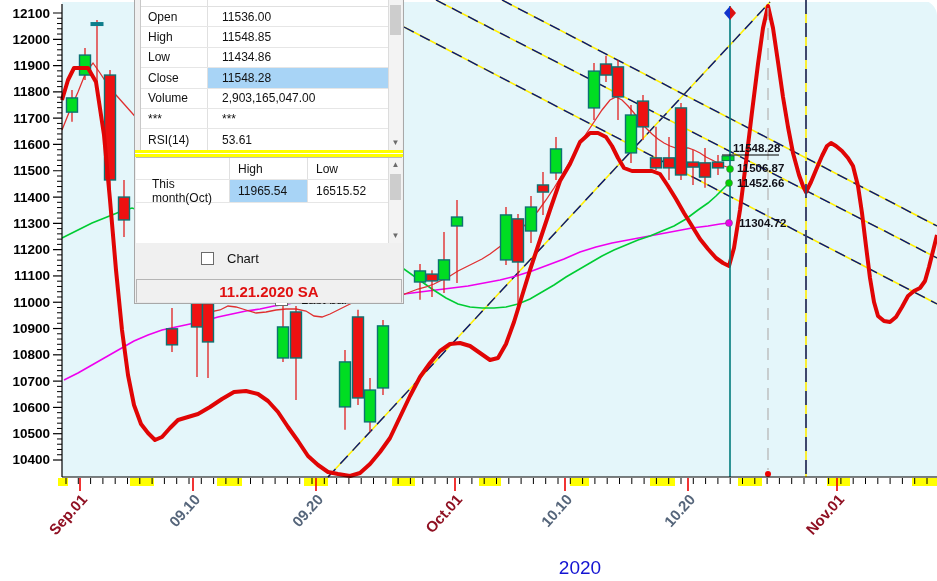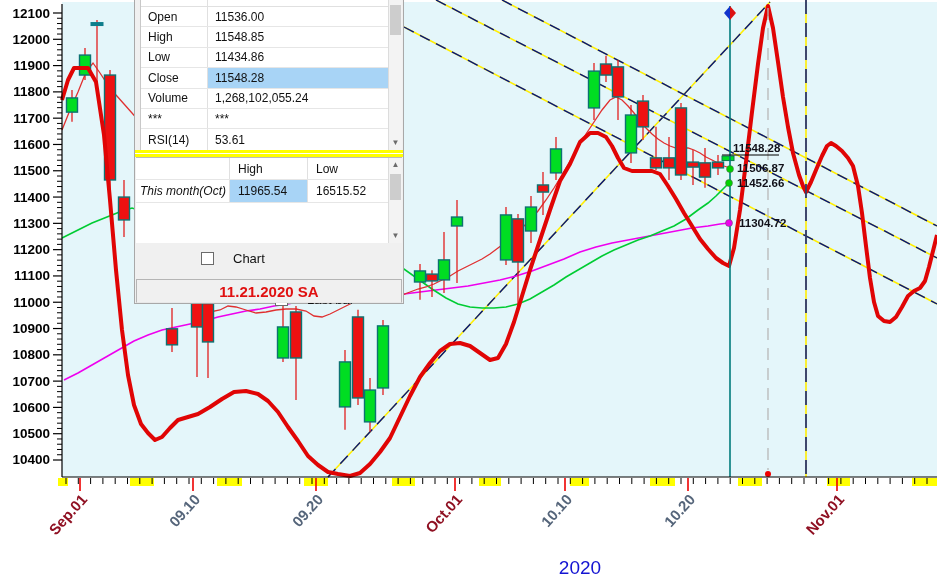--- a/index.html
+++ b/index.html
@@ -1,48 +1,48 @@
 <!DOCTYPE html>
 <html><head>
 <meta charset="utf-8">
 <style>
   html,body{margin:0;padding:0;background:#fff;}
   *{box-sizing:border-box;}
   .screen{position:relative;width:937px;height:581px;background:#fff;overflow:hidden;
-          font-family:"Liberation Sans",sans-serif;}
+          font-family:"Liberation Sans",sans-serif;border-radius:16px;}
   #chart-svg{position:absolute;left:0;top:0;}
   svg text{font-family:"Liberation Sans",sans-serif;}
 
   
   .qwin{position:absolute;left:134px;top:0;width:270px;height:304px;background:#f0f0f0;
         border:1px solid #a8a8a8;border-top:none;font-size:12px;color:#111;}
   .tbl1{position:absolute;left:5px;top:0;right:1px;height:150px;background:#fff;
         border-left:1px solid #c8c8c8;}
   .t1stub{height:7px;border-bottom:1px solid #e0e0e0;position:relative;}
   .t1row{height:20.4px;display:flex;align-items:center;border-bottom:1px solid #e6e6e6;position:relative;}
   .t1lbl{width:66px;padding-left:7px;flex:none;}
-  .t1val{flex:1;padding-left:7px;border-left:1px solid #e0e0e0;height:100%;display:flex;align-items:center;}
+  .t1val{flex:1;padding-left:14px;border-left:1px solid #e0e0e0;height:100%;display:flex;align-items:center;}
   .hl{background:#a8d4f6;}
   .vsep{position:absolute;left:66px;top:0;bottom:0;width:0;border-left:1px solid #e0e0e0;}
   .sbar{position:absolute;right:0;top:0;bottom:0;width:14px;background:#f3f3f3;border-left:1px solid #dcdcdc;}
   .sthumb{position:absolute;left:1px;right:1px;background:#cdcdcd;}
   .sarr{position:absolute;left:0;right:0;height:14px;background:#f3f3f3;color:#6b6b6b;
         font-size:8px;line-height:14px;text-align:center;}
   .ybar{position:absolute;left:0;right:0;top:150px;height:7px;
         background:linear-gradient(#ffff00 0 3px,#ffffff 3px 4px,#ffff00 4px 7px);}
   .tbl2{position:absolute;left:1px;top:157px;right:1px;height:86px;background:#fff;
         border-top:1px solid #bbb;}
   .t2hdr,.t2row{display:flex;border-bottom:1px solid #e6e6e6;align-items:center;}
   .t2hdr{height:22px;}
   .t2row{height:23px;}
-  .t2c0{width:93px;flex:none;padding-left:4px;font-style:italic;}
+  .t2c0{width:93px;flex:none;padding-left:16px;}
   .t2c1{width:78px;flex:none;padding-left:8px;border-left:1px solid #e0e0e0;height:100%;display:flex;align-items:center;}
   .t2c2{flex:1;padding-left:8px;border-left:1px solid #e0e0e0;height:100%;display:flex;align-items:center;margin-right:14px;}
   .chkrow{position:absolute;left:0;right:0;top:243px;height:35px;background:#f0f0f0;}
-  .cbgrp{position:absolute;top:8px;display:flex;align-items:center;gap:19px;font-size:13px;}
+  .cbgrp{position:absolute;top:8px;display:flex;align-items:center;gap:13px;font-size:13px;}
   .cb{width:13px;height:13px;background:#fff;border:1px solid #6b6b6b;display:inline-block;}
   .statusbar{position:absolute;left:1px;right:1px;top:279px;height:24px;background:#f0f0f0;
              border:1px solid #b5b5b5;border-bottom-color:#e8e8e8;
              display:flex;align-items:center;justify-content:center;}
   .statusbar span{color:#e01010;font-weight:bold;font-size:15px;}
 </style>
 </head>
 <body>
 
 <div class="screen">
@@ -369,21 +369,21 @@
       <div class="t1row">
         <span class="t1lbl">Low</span>
         <span class="t1val">11434.86</span>
       </div>
       <div class="t1row">
         <span class="t1lbl">Close</span>
         <span class="t1val hl">11548.28</span>
       </div>
       <div class="t1row">
         <span class="t1lbl">Volume</span>
-        <span class="t1val">1,268,102,055.24</span>
+        <span class="t1val">2,903,165,047.00</span>
       </div>
       <div class="t1row">
         <span class="t1lbl">***</span>
         <span class="t1val">***</span>
       </div>
       <div class="t1row" style="border-bottom:none;">
         <span class="t1lbl">RSI(14)</span>
         <span class="t1val">53.61</span>
       </div>
       <div class="sbar">

